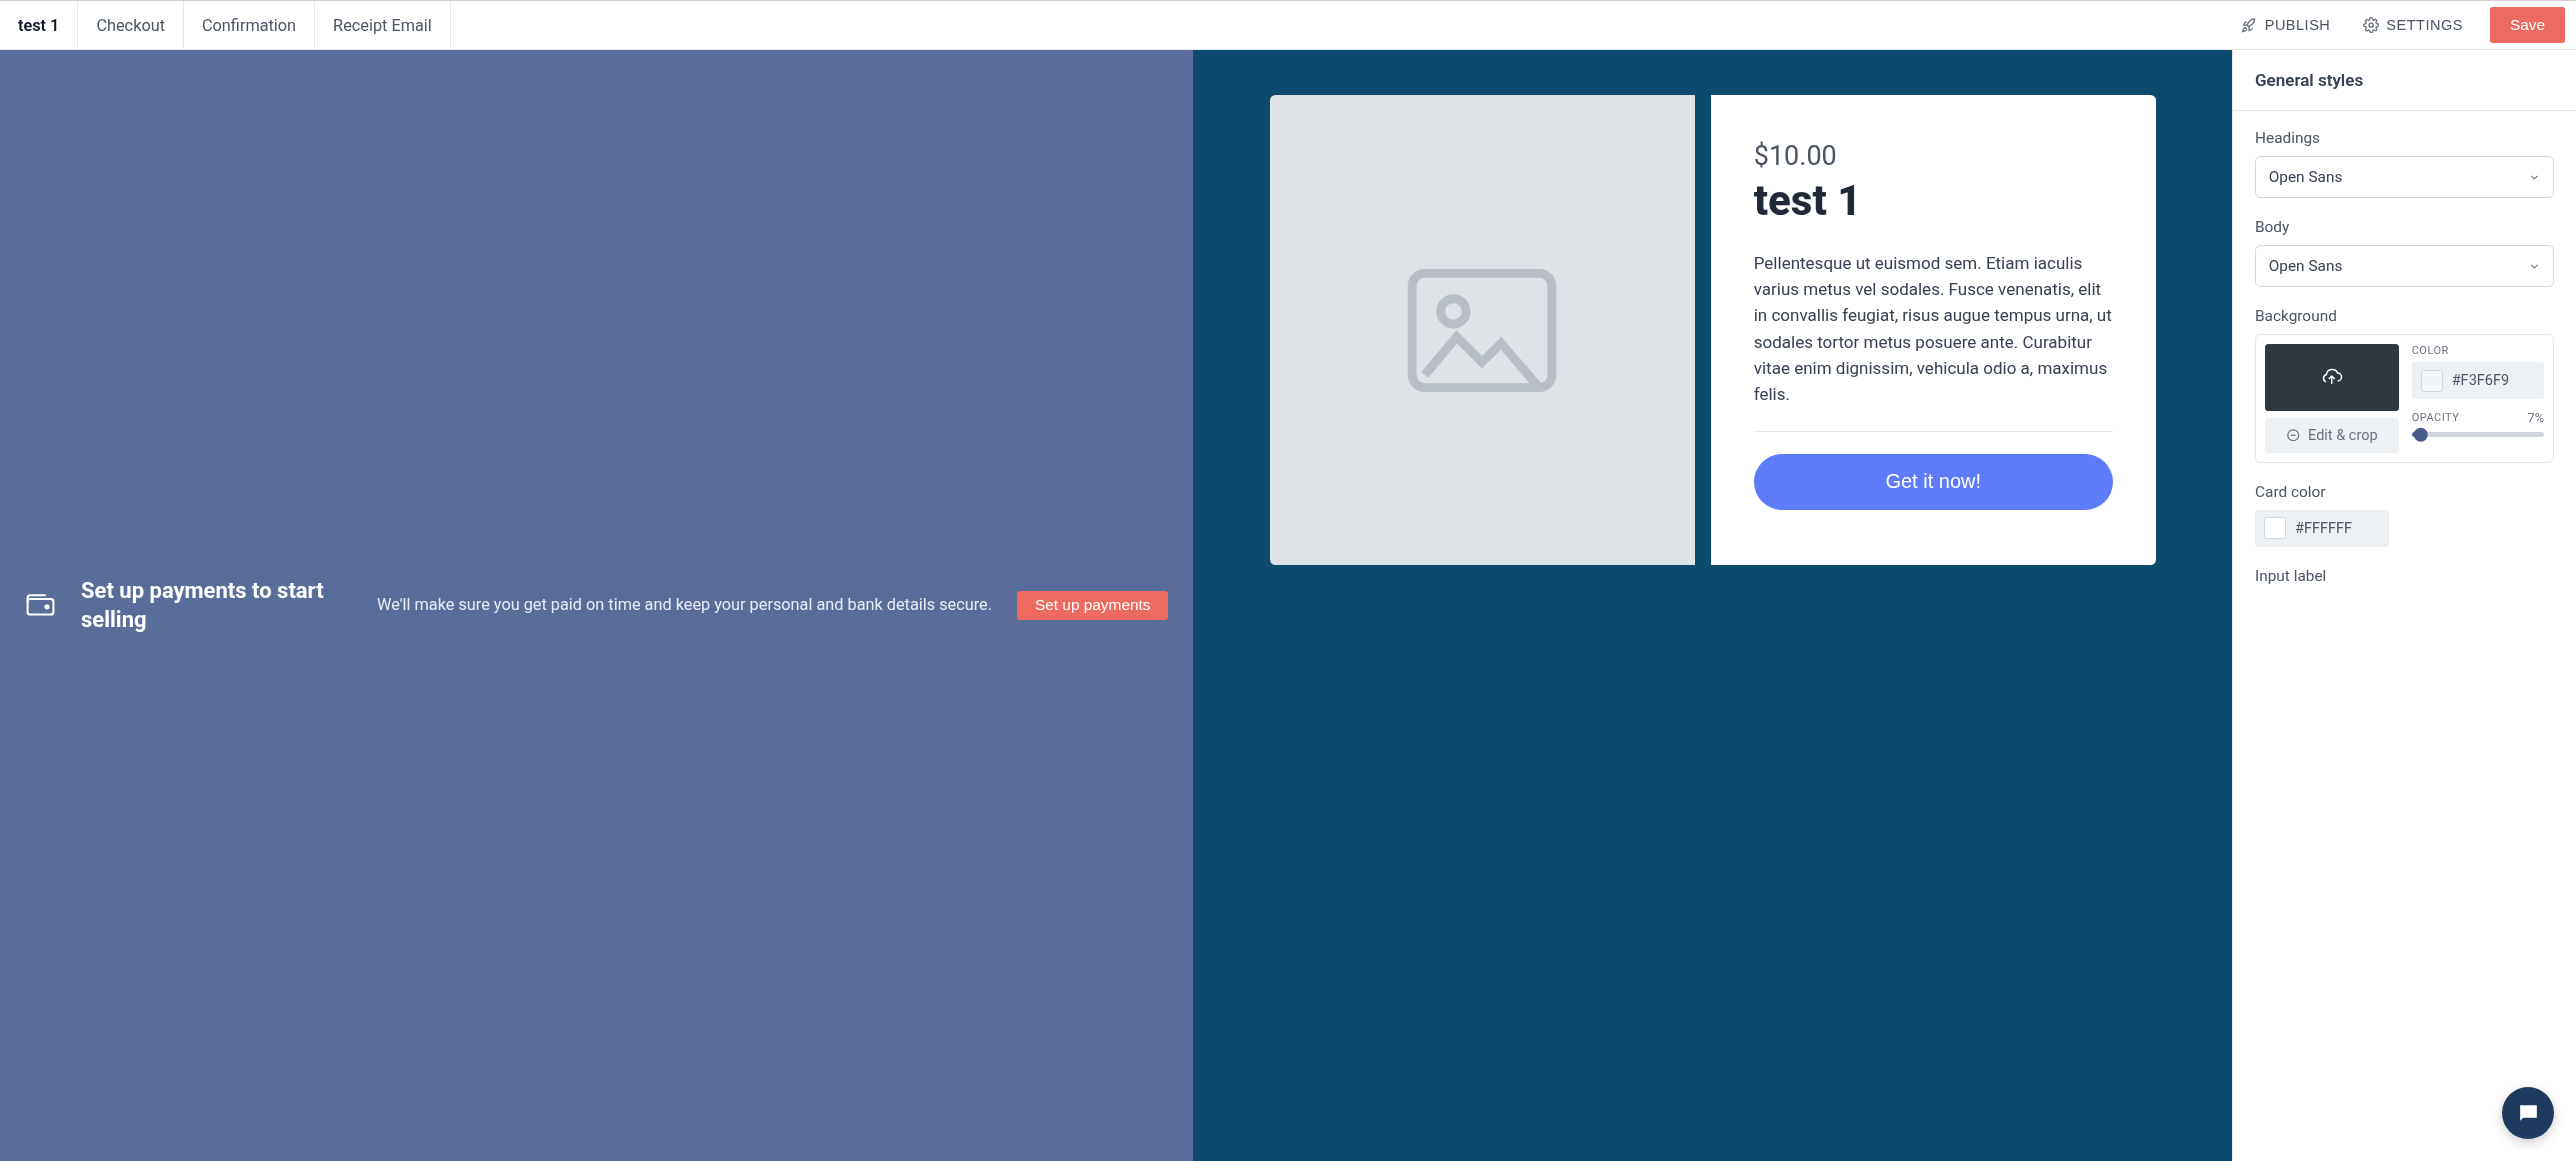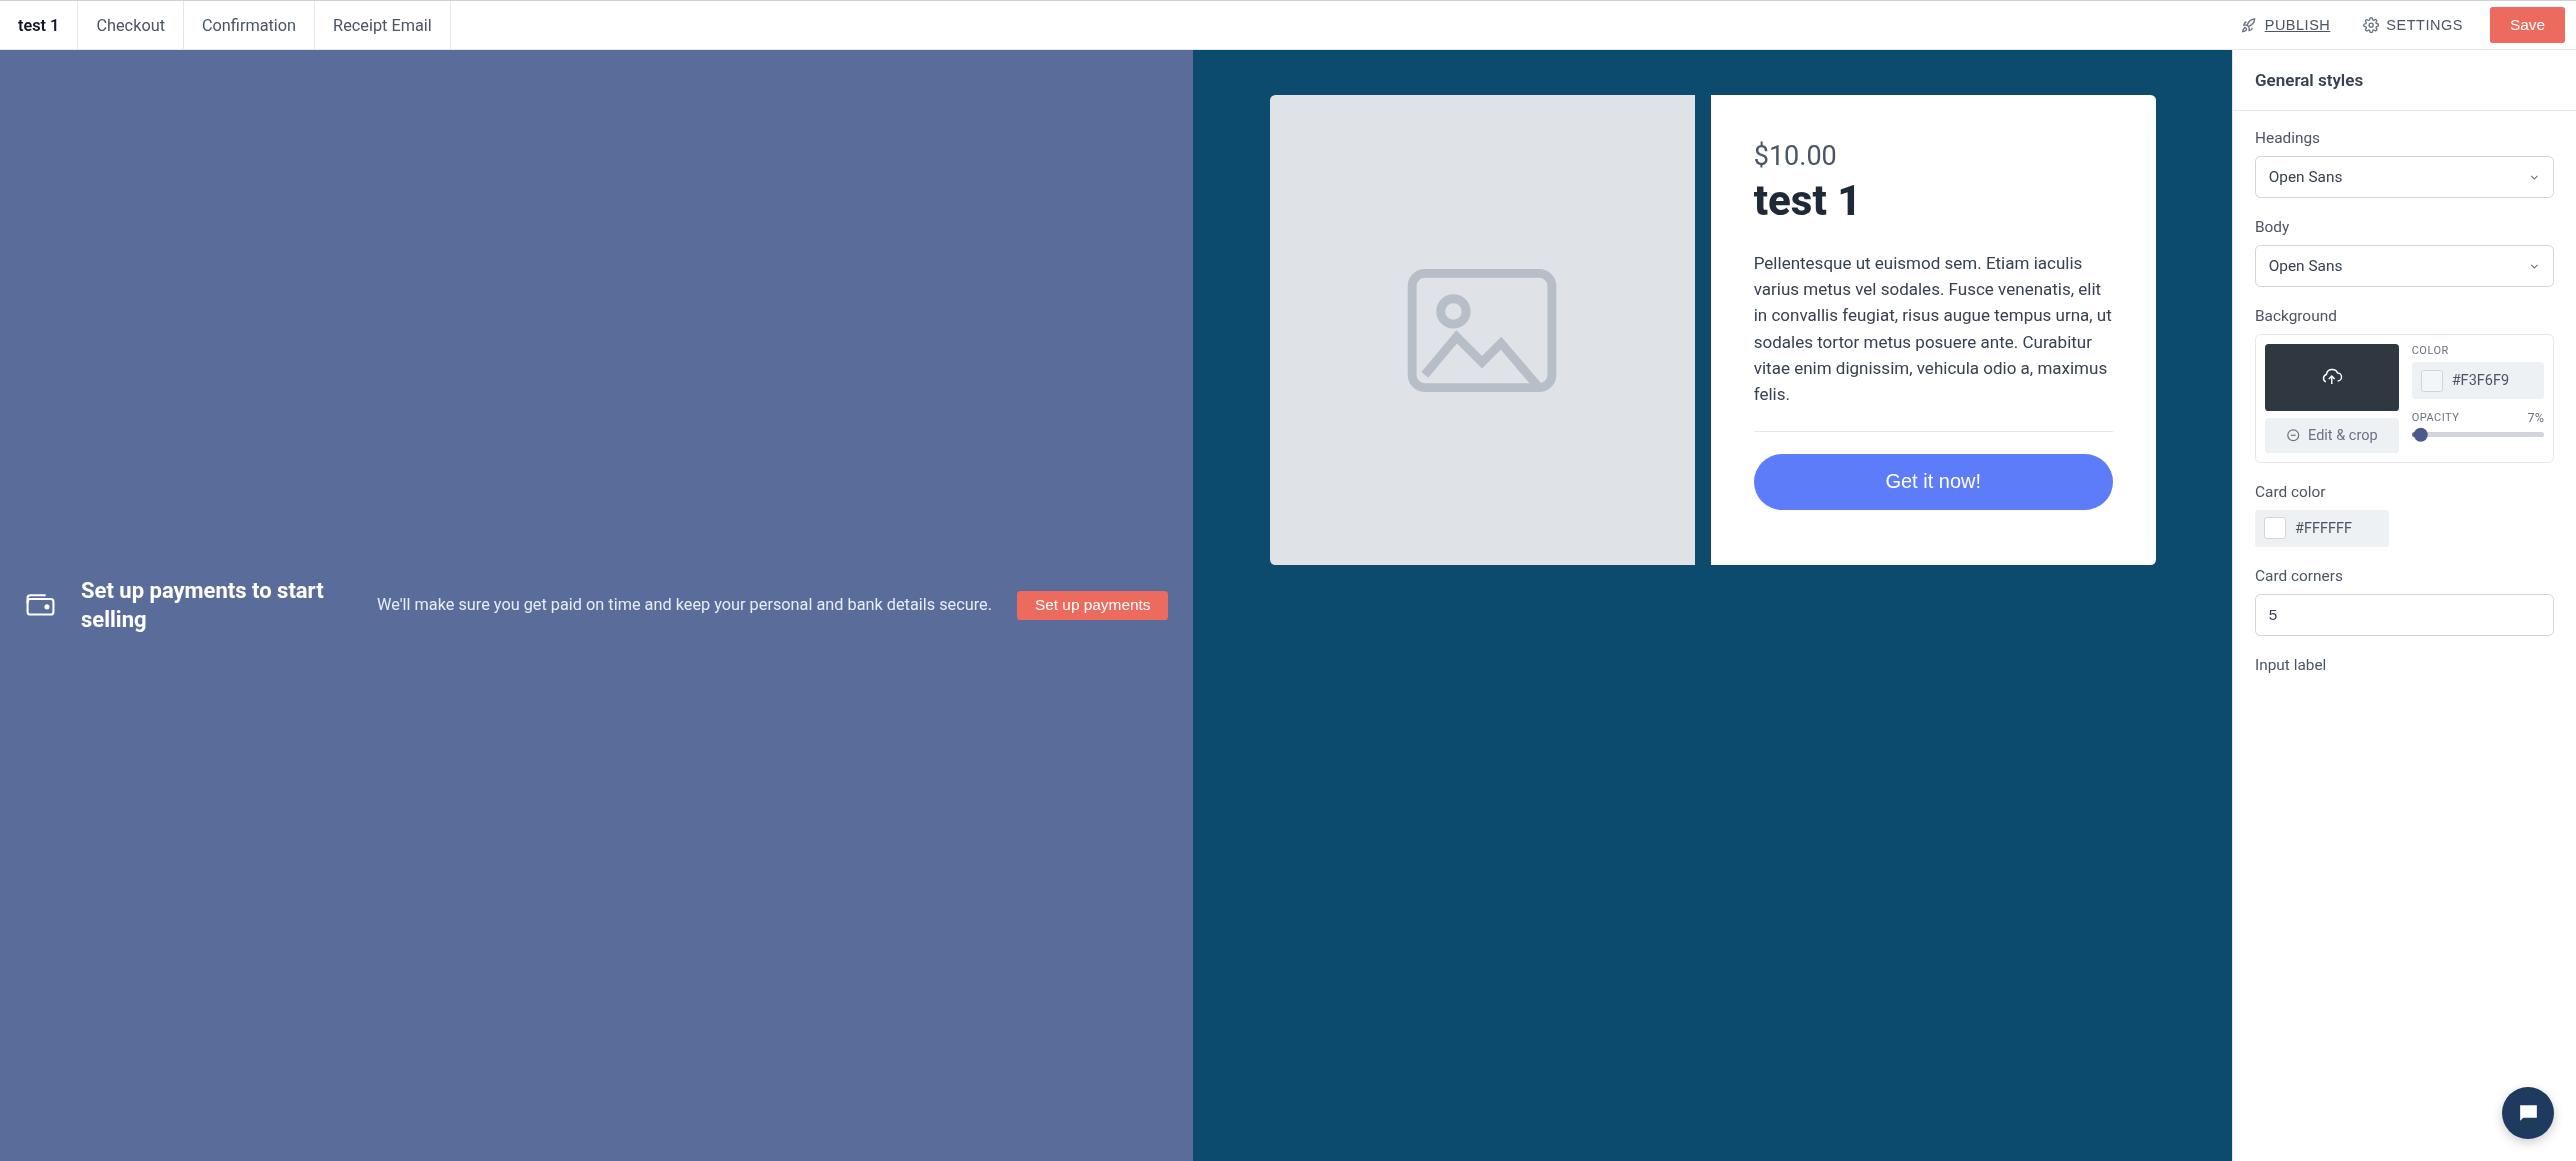--- a/index.html
+++ b/index.html
@@ -8,21 +8,21 @@
 .app { display: flex; flex-direction: column; height: 100vh; border-top: 1.8px solid #d0d0d0; }
 
 
 .topbar { display: flex; align-items: stretch; background: #fff; border-bottom: 0.9px solid #e5e7eb; height: 49px; }
 .tabs { display: flex; }
 .tab { padding: 0 18px; display: flex; align-items: center; font-size: 16.3px; color: #4b5563; border-right: 0.9px solid #e5e7eb; cursor: pointer; }
 .tab.active { color: #111827; font-weight: 600; }
 .topbar-spacer { flex: 1; }
 .topbar-actions { display: flex; align-items: center; gap: 7.2px; padding-right: 11px; }
 .action-btn { display: flex; align-items: center; gap: 7.2px; padding: 7.2px 12.7px; font-size: 14.5px; color: #4b5563; cursor: pointer; background: transparent; border: none; }
-.action-btn.publish { letter-spacing: 0.5px; text-decoration: underline; }
+.action-btn.publish { letter-spacing: 0.5px; }
 .action-btn.settings { letter-spacing: 0.5px; }
 .save-btn { background: #ed6a5e; color: #fff; border: none; padding: 9px 20px; font-size: 15.4px; border-radius: 2.7px; cursor: pointer; margin-left: 7.2px; }
 
 
 .content { display: flex; flex: 1; min-height: 0; }
 .left { flex: 1; display: flex; flex-direction: row; background: #0c4a6e; min-width: 0; }
 .right { width: 344px; border-left: 0.9px solid #e5e7eb; background: #fff; overflow-y: auto; }
 
 
 .banner { background: #5a6d9a; color: #fff; display: flex; align-items: center; padding: 16.3px 25px; gap: 25px; }
@@ -220,24 +220,20 @@
         </div>
 
         <div class="field">
           <label class="field-label">Card color</label>
           <div class="color-row standalone">
             <div class="swatch" style="background:#ffffff;"></div>
             <span>#FFFFFF</span>
           </div>
         </div>
 
-        <div class="field">
-          <label class="field-label">Card corners</label>
-          <input class="input" value="5" style="">
-        </div>
 
         <div class="field" style="margin-bottom:0;">
           <label class="field-label">Input label</label>
         </div>
 
       </div>
     </div>
   </div>
 </div>
 

